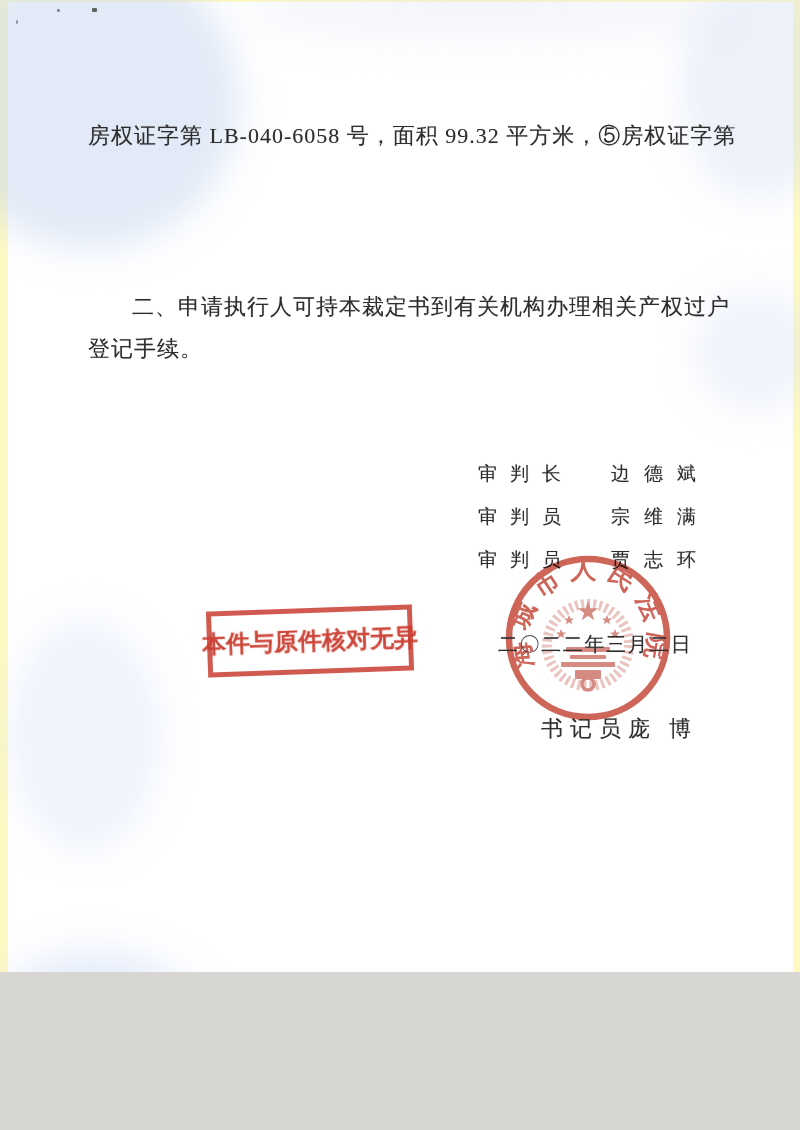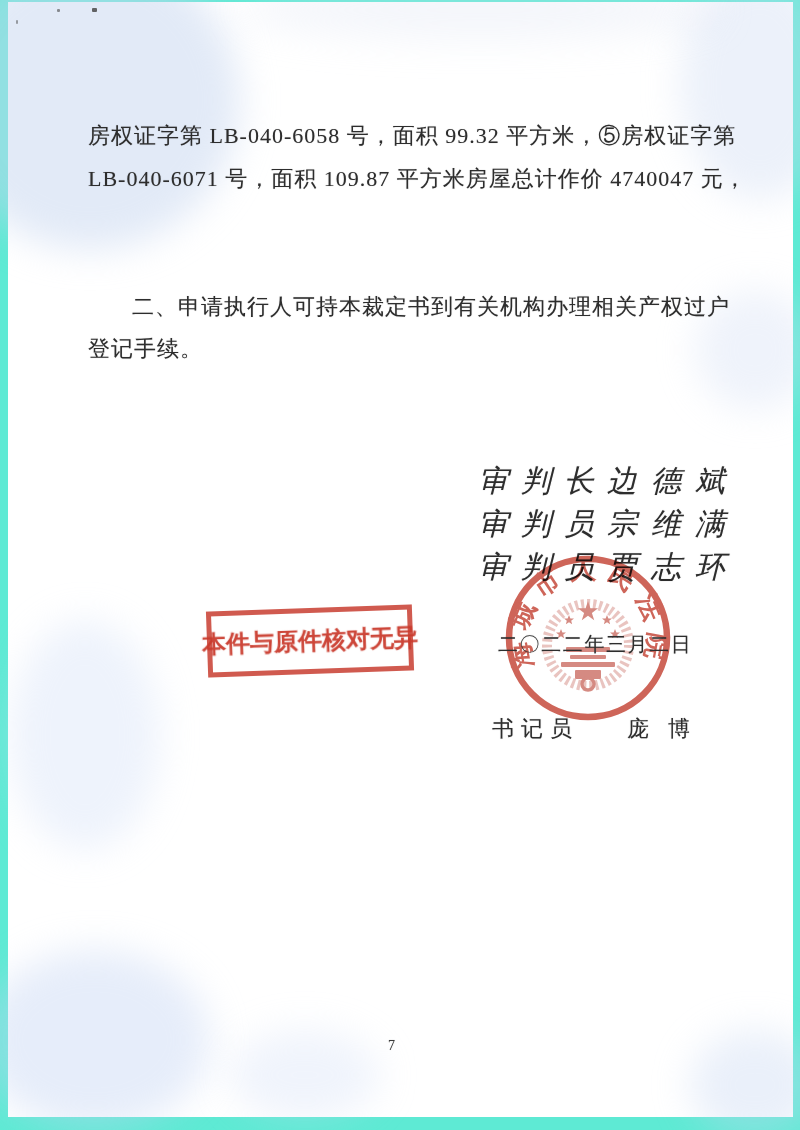--- a/index.html
+++ b/index.html
@@ -2,22 +2,22 @@
 <html><head>
 <meta charset="utf-8">
 <style>
   html,body{margin:0;padding:0;}
   body{
     font-family:"Liberation Serif","DejaVu Serif",serif;
     background:#d8d6d2;
   }
   .scan-frame{
     position:relative;
-    width:800px;height:1130px;
-    background:#5eead4;
+    width:800px;height:972px;
+    background:#fef9c3;
     overflow:hidden;
     margin:0;
   }
   .paper{
     position:absolute;
     left:8px;top:2px;
     width:785px;height:1115px;
     background:#ffffff;
   }
   
@@ -55,45 +55,43 @@
     white-space:nowrap;
   }
   .indent{padding-left:44px;}
 
   .sig-row{
     position:absolute;
     left:478px;
     width:232px;
     display:flex;
     justify-content:space-between;
-    font-size:30px;
-    white-space:nowrap;
-    font-style:italic;
+    font-size:19px;
+    white-space:nowrap;
   }
   .sig-role{letter-spacing:13px;}
   .sig-name{letter-spacing:14px;}
 
   .date-line{
     position:absolute;
     left:498px;top:631px;
     font-size:20px;
     letter-spacing:1.6px;
     z-index:6;
     white-space:nowrap;
   }
   .clerk-row{
     position:absolute;
     left:492px;top:714px;
     width:218px;
     display:flex;
-    justify-content:flex-start;
+    justify-content:flex-end;
     font-size:22px;
     z-index:6;
     white-space:nowrap;
-    gap:48px;
   }
   .clerk-role{letter-spacing:7px;}
   .clerk-name{letter-spacing:19px;font-family:Liberation Serif, serif;}
 
   
   .rect-stamp{
     position:absolute;
     left:207px;top:608px;
     width:196px;height:56px;
     border:5px solid rgba(198,54,40,0.82);
@@ -142,21 +140,20 @@
   <div class="smudge sm4"></div>
   <div class="smudge sm5"></div>
   <div class="smudge sm6"></div>
   <div class="smudge sm7"></div>
   <div class="smudge sm8"></div>
   <div class="speck sp1"></div>
   <div class="speck sp2"></div>
   <div class="speck sp3"></div>
 
   <div class="text-line print" style="top:121px">房权证字第 LB-040-6058 号，面积 99.32 平方米，⑤房权证字第</div>
-  <div class="text-line print" style="top:164px">LB-040-6071 号，面积 109.87 平方米房屋总计作价 4740047 元，</div>
   <div class="text-line print indent" style="top:292px">二、申请执行人可持本裁定书到有关机构办理相关产权过户</div>
   <div class="text-line print" style="top:334px">登记手续。</div>
 
   <div class="sig-row print" style="top:461px">
     <span class="sig-role">审判长</span>
     <span class="sig-name">边德斌</span>
   </div>
   <div class="sig-row print" style="top:504px">
     <span class="sig-role">审判员</span>
     <span class="sig-name">宗维满</span>

